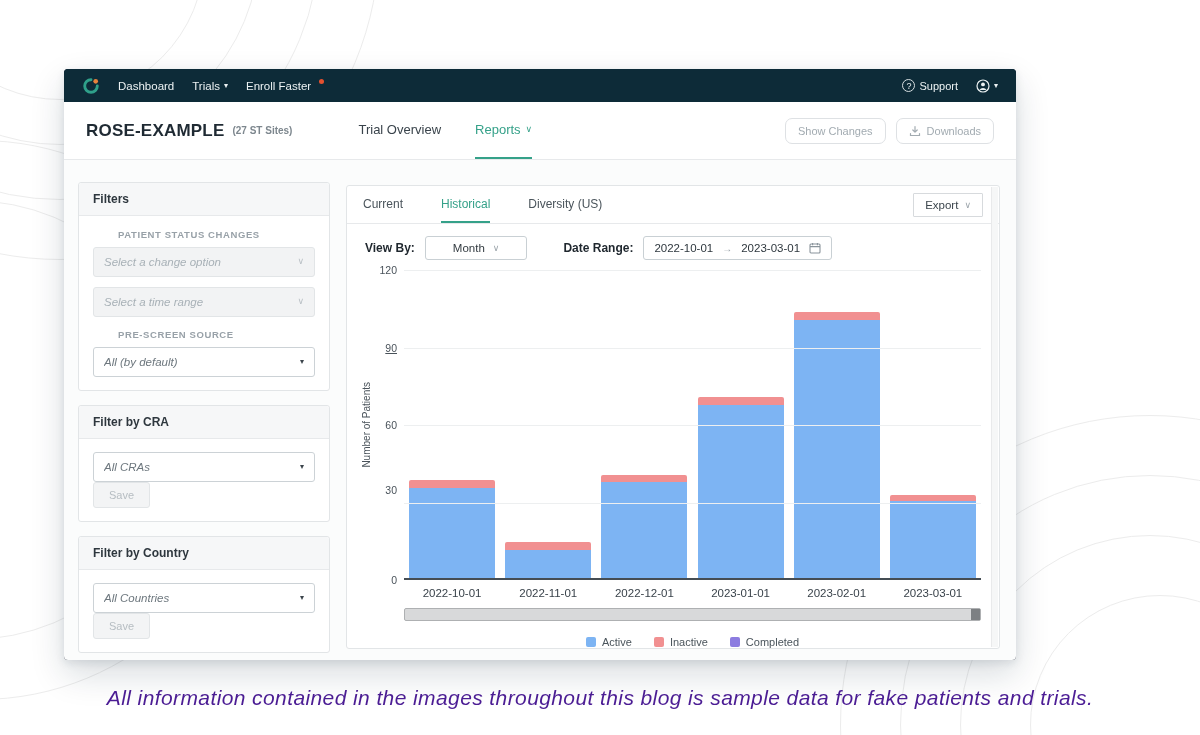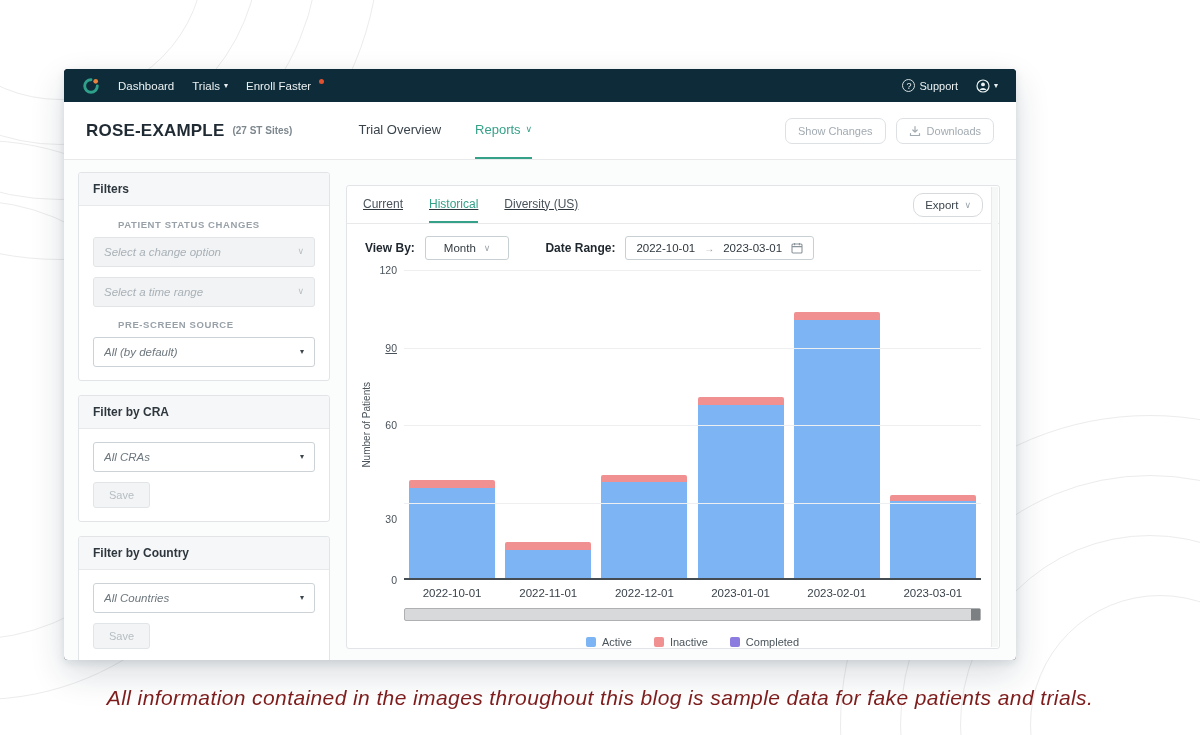--- a/index.html
+++ b/index.html
@@ -82,39 +82,39 @@
     display:flex; align-items:center; padding:0 10px; font-size:11.5px; cursor:pointer;
   }
   .select .val { font-style:italic; color:#6d777e; flex:1; white-space:nowrap; overflow:hidden; }
   .select .caret { color:#3c454c; }
   .select.disabled { background:#f2f3f4; border-color:#e2e5e7; cursor:default; }
   .select.disabled .val { color:#a8b1b7; }
   .select.disabled .chev { color:#b8bfc4; }
   .mb10 { margin-bottom:10px; }
   .mb12 { margin-bottom:12px; }
   .save-btn {
-    margin-top:10px; font-size:11px; color:#b6bdc2; background:#f3f4f5;
+    font-size:11px; color:#b6bdc2; background:#f3f4f5;
     border:1px solid #e2e5e7; border-radius:3px; padding:6px 15px; cursor:default; display:inline-block;
   }
 
   
   .main { flex:1; background:#fff; border:1px solid #e2e5e7; border-radius:3px; position:relative; overflow:hidden; }
-  .rtabs { height:38px; display:flex; gap:26px; padding:0 16px; border-bottom:1px solid #e7e9eb; position:relative;text-decoration:underline; }
+  .rtabs { height:38px; display:flex; gap:38px; padding:0 16px; border-bottom:1px solid #e7e9eb; position:relative; }
   .rtab { display:flex; align-items:center; font-size:12px; color:#4a545b; border-bottom:2px solid transparent; cursor:pointer; }
   .rtab.active { color:#35a189; border-bottom-color:#35a189; }
   .export-btn {
     position:absolute; right:16px; top:7px; display:flex; align-items:center; gap:6px;
-    font-size:11.5px; color:#3c464d; background:#fff; border:1px solid #d7dadd; border-radius:10px;
+    font-size:11.5px; color:#3c464d; background:#fff; border:1px solid #d7dadd; border-radius:1px;
     padding:5px 11px; cursor:pointer;
   }
   .controls { display:flex; align-items:center; gap:10px; padding:12px 18px 4px; }
   .ctl-label { font-size:12px; font-weight:700; color:#1f272e; }
   .ctl-select {
     display:flex; align-items:center; gap:8px; border:1px solid #c9d0d4; border-radius:3px;
-    padding:5px 18px; font-size:11.5px; color:#333b41; background:#fff; cursor:pointer;
+    padding:5px 27px; font-size:11.5px; color:#333b41; background:#fff; cursor:pointer;
   }
   .gap26 { width:16px; }
   .date-group {
     display:flex; align-items:center; gap:9px; border:1px solid #c9d0d4; border-radius:3px;
     padding:5px 10px; font-size:11.5px; color:#2e373e; background:#fff; cursor:pointer;
   }
   .date-arrow { color:#9aa3a9; font-size:10px; }
 
   
   .chart-row { display:flex; padding:6px 18px 0 12px; }
@@ -140,21 +140,21 @@
   .legend-item { display:flex; align-items:center; gap:6px; font-size:11px; color:#4a545b; cursor:pointer; }
   .swatch { width:10px; height:10px; border-radius:2px; }
   .vscroll {
     position:absolute; top:1px; right:1px; bottom:1px; width:7px;
     background:#f6f7f7; border-left:1px solid #e9eaeb; cursor:pointer;
   }
 
   
   .caption {
     position:absolute; left:0; right:0; top:686px; text-align:center; z-index:1;
-    font-size:21px; font-style:italic; color:#7f1d1d; letter-spacing:.4px;
+    font-size:21px; font-style:italic; color:#4c1d95; letter-spacing:.4px;
   }
   svg { display:block; }
 </style>
 </head>
 <body>
 
 <div class="circle c1"></div>
 <div class="circle c2"></div>
 <div class="circle c3"></div>
 <div class="circle c4"></div>
@@ -314,21 +314,21 @@
           </span>
         </div>
       </div>
 
       <div class="chart-row">
         <div class="ylabel-wrap">
           <span class="ylabel">Number of Patients</span>
         </div>
         <div class="yticks">
             <div class="ytick" style="top: 310px;">0</div>
-            <div class="ytick" style="top: 249px; margin-left: 26px;">30</div>
+            <div class="ytick" style="top: 220px; margin-left: 26px;">30</div>
             <div class="ytick" style="top: 155px;">60</div>
             <div class="ytick" style="top: 77.5px; text-decoration: underline;">90</div>
             <div class="ytick" style="top: 0px;">120</div>
           </div>
         <div class="plot-col">
           <div class="plot">
             <div class="cols">
                 <div class="col">
                   <div class="seg" style="height: 90.4167px; background: rgb(125, 180, 243);"></div>
                   <div class="seg" style="height: 7.75px; background: rgb(241, 144, 145);"></div>

